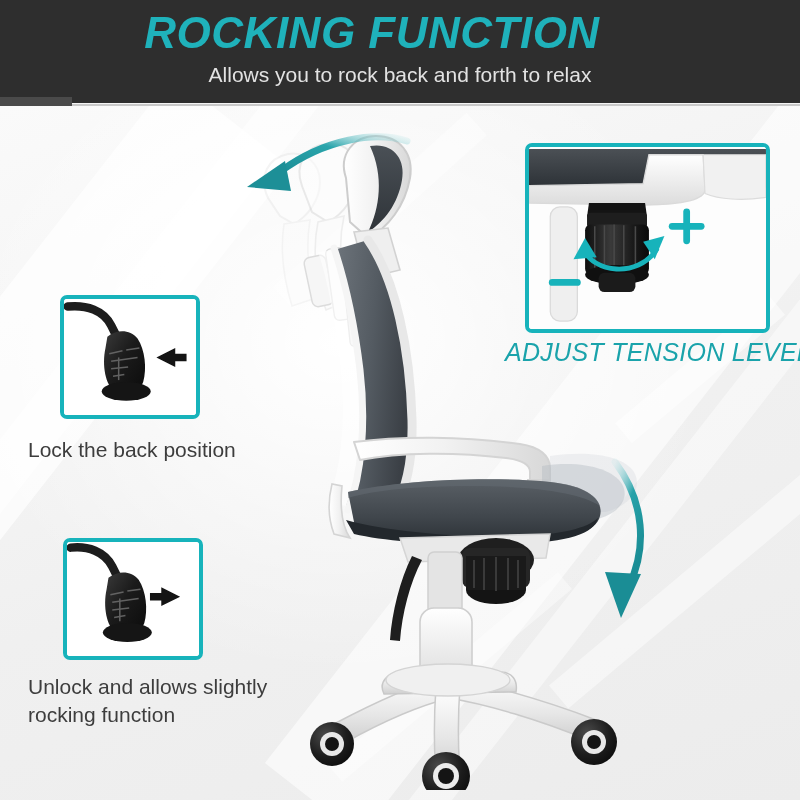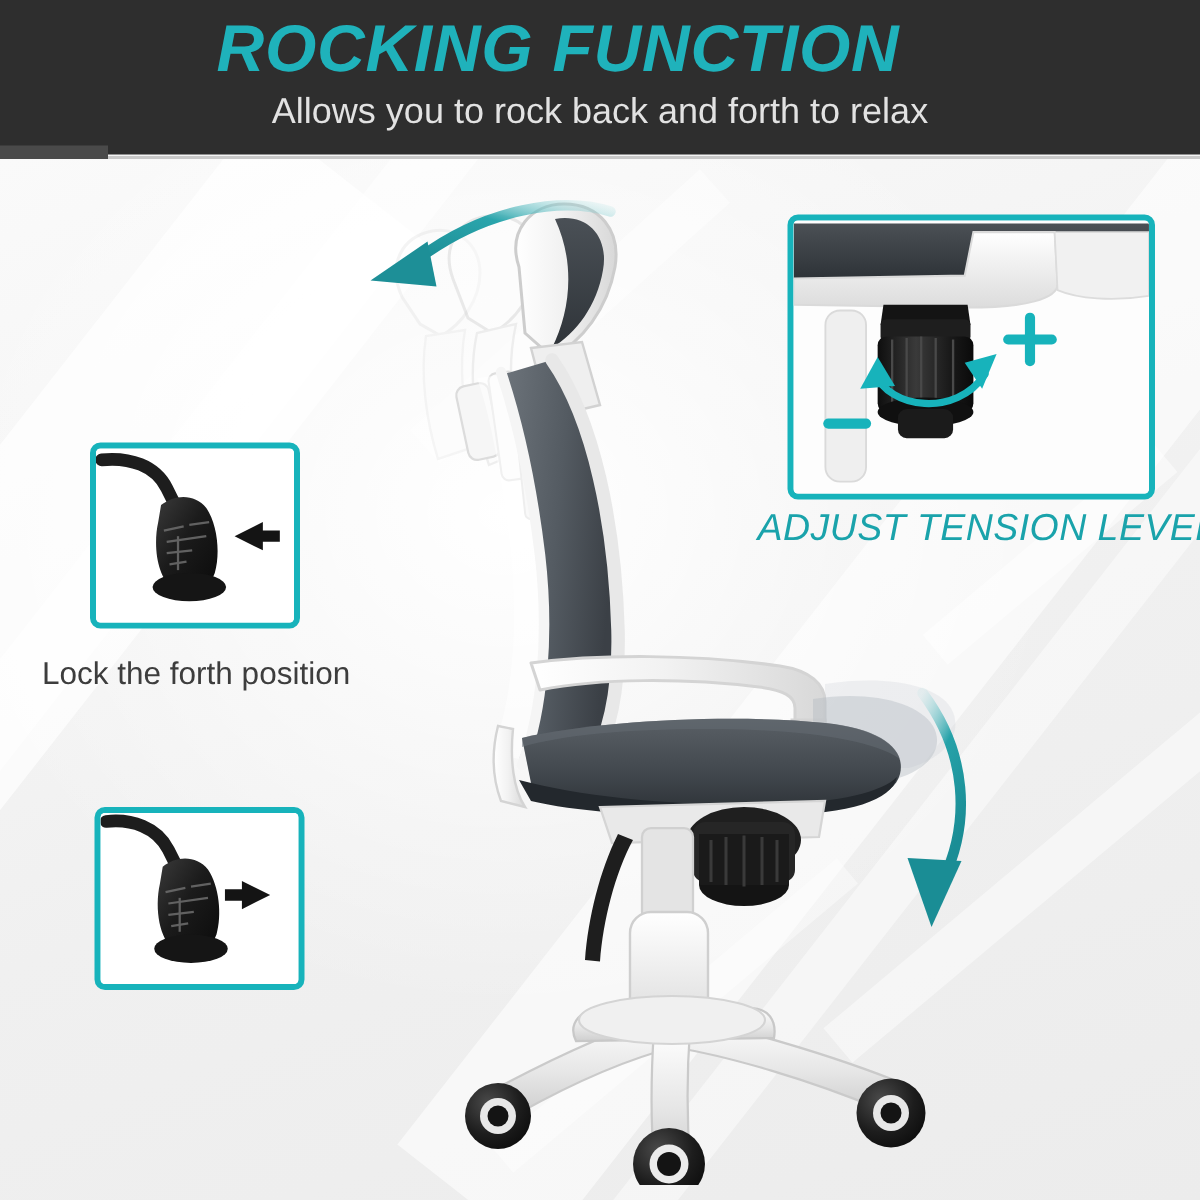--- a/index.html
+++ b/index.html
@@ -16,21 +16,21 @@
     position:absolute;left:0;top:0;width:800px;height:103px;
     background:#2e2e2e;z-index:40;
   }
   .header-title{
     position:absolute;left:0;top:7px;width:744px;text-align:center;
     font-size:44px;font-weight:bold;font-style:italic;
     letter-spacing:0.5px;color:#1fb2bb;line-height:52px;white-space:nowrap;
   }
   .header-sub{
     position:absolute;left:0;top:61px;width:800px;text-align:center;
-    font-size:24px;color:#e2e2e2;font-weight:400;line-height:28px;white-space:nowrap;
+    font-size:21px;color:#e2e2e2;font-weight:400;line-height:28px;white-space:nowrap;
   }
   .header-accent{
     position:absolute;left:0;top:97px;width:72px;height:9px;background:#4a4a4a;z-index:41;
   }
   .header-rule{
     position:absolute;left:72px;top:104px;width:728px;height:2px;background:#c9c9c9;z-index:41;
   }
 
   
   .bg{position:absolute;left:0;top:106px;width:800px;height:694px;overflow:hidden;background:#f3f3f3;z-index:1;}
@@ -313,21 +313,21 @@
         <line x1="50" y1="66" x2="78" y2="62"></line>
         <line x1="58" y1="62" x2="58" y2="86"></line>
         <line x1="50" y1="74" x2="68" y2="72"></line>
         <line x1="52" y1="82" x2="64" y2="80"></line>
       </g>
       <path d="M118 52 L98 62 L118 72 L118 66 L130 66 L130 58 L118 58 Z" fill="#141414"></path>
     </svg>
   </div>
 
   <div class="panel-caption" style="left:28px;top:428px;width:250px;">
-    <div class="cap-desc" style="margin-top:8px;">Lock the forth position</div>
+    <div class="cap-desc" style="margin-top:8px;">Lock the back position</div>
   </div>
 
   <div class="panel" style="left:63px;top:538px;width:140px;height:122px;">
     <svg class="lever-wrap" viewBox="0 0 140 122">
       <defs>
         <linearGradient id="lvG2" x1="0" y1="0" x2="1" y2="1">
           <stop offset="0%" stop-color="#3a3a3a"></stop>
             <stop offset="45%" stop-color="#1b1b1b"></stop>
           <stop offset="100%" stop-color="#0b0b0b"></stop>
         </linearGradient>
@@ -342,20 +342,21 @@
         <line x1="48" y1="64" x2="76" y2="60"></line>
         <line x1="56" y1="60" x2="56" y2="84"></line>
         <line x1="48" y1="72" x2="66" y2="70"></line>
         <line x1="50" y1="80" x2="62" y2="78"></line>
       </g>
       <path d="M100 48 L120 58 L100 68 L100 62 L88 62 L88 54 L100 54 Z" fill="#141414"></path>
     </svg>
   </div>
 
   <div class="panel-caption" style="left:28px;top:665px;width:268px;">
+    <div class="cap-desc" style="margin-top:8px;max-width:248px;">Unlock and allows slightly rocking function</div>
   </div>
 
   <div class="header">
     <div class="header-title">ROCKING FUNCTION</div>
     <div class="header-sub">Allows you to rock back and forth to relax</div>
   </div>
   <div class="header-accent"></div>
   <div class="header-rule"></div>
 
 </div>

